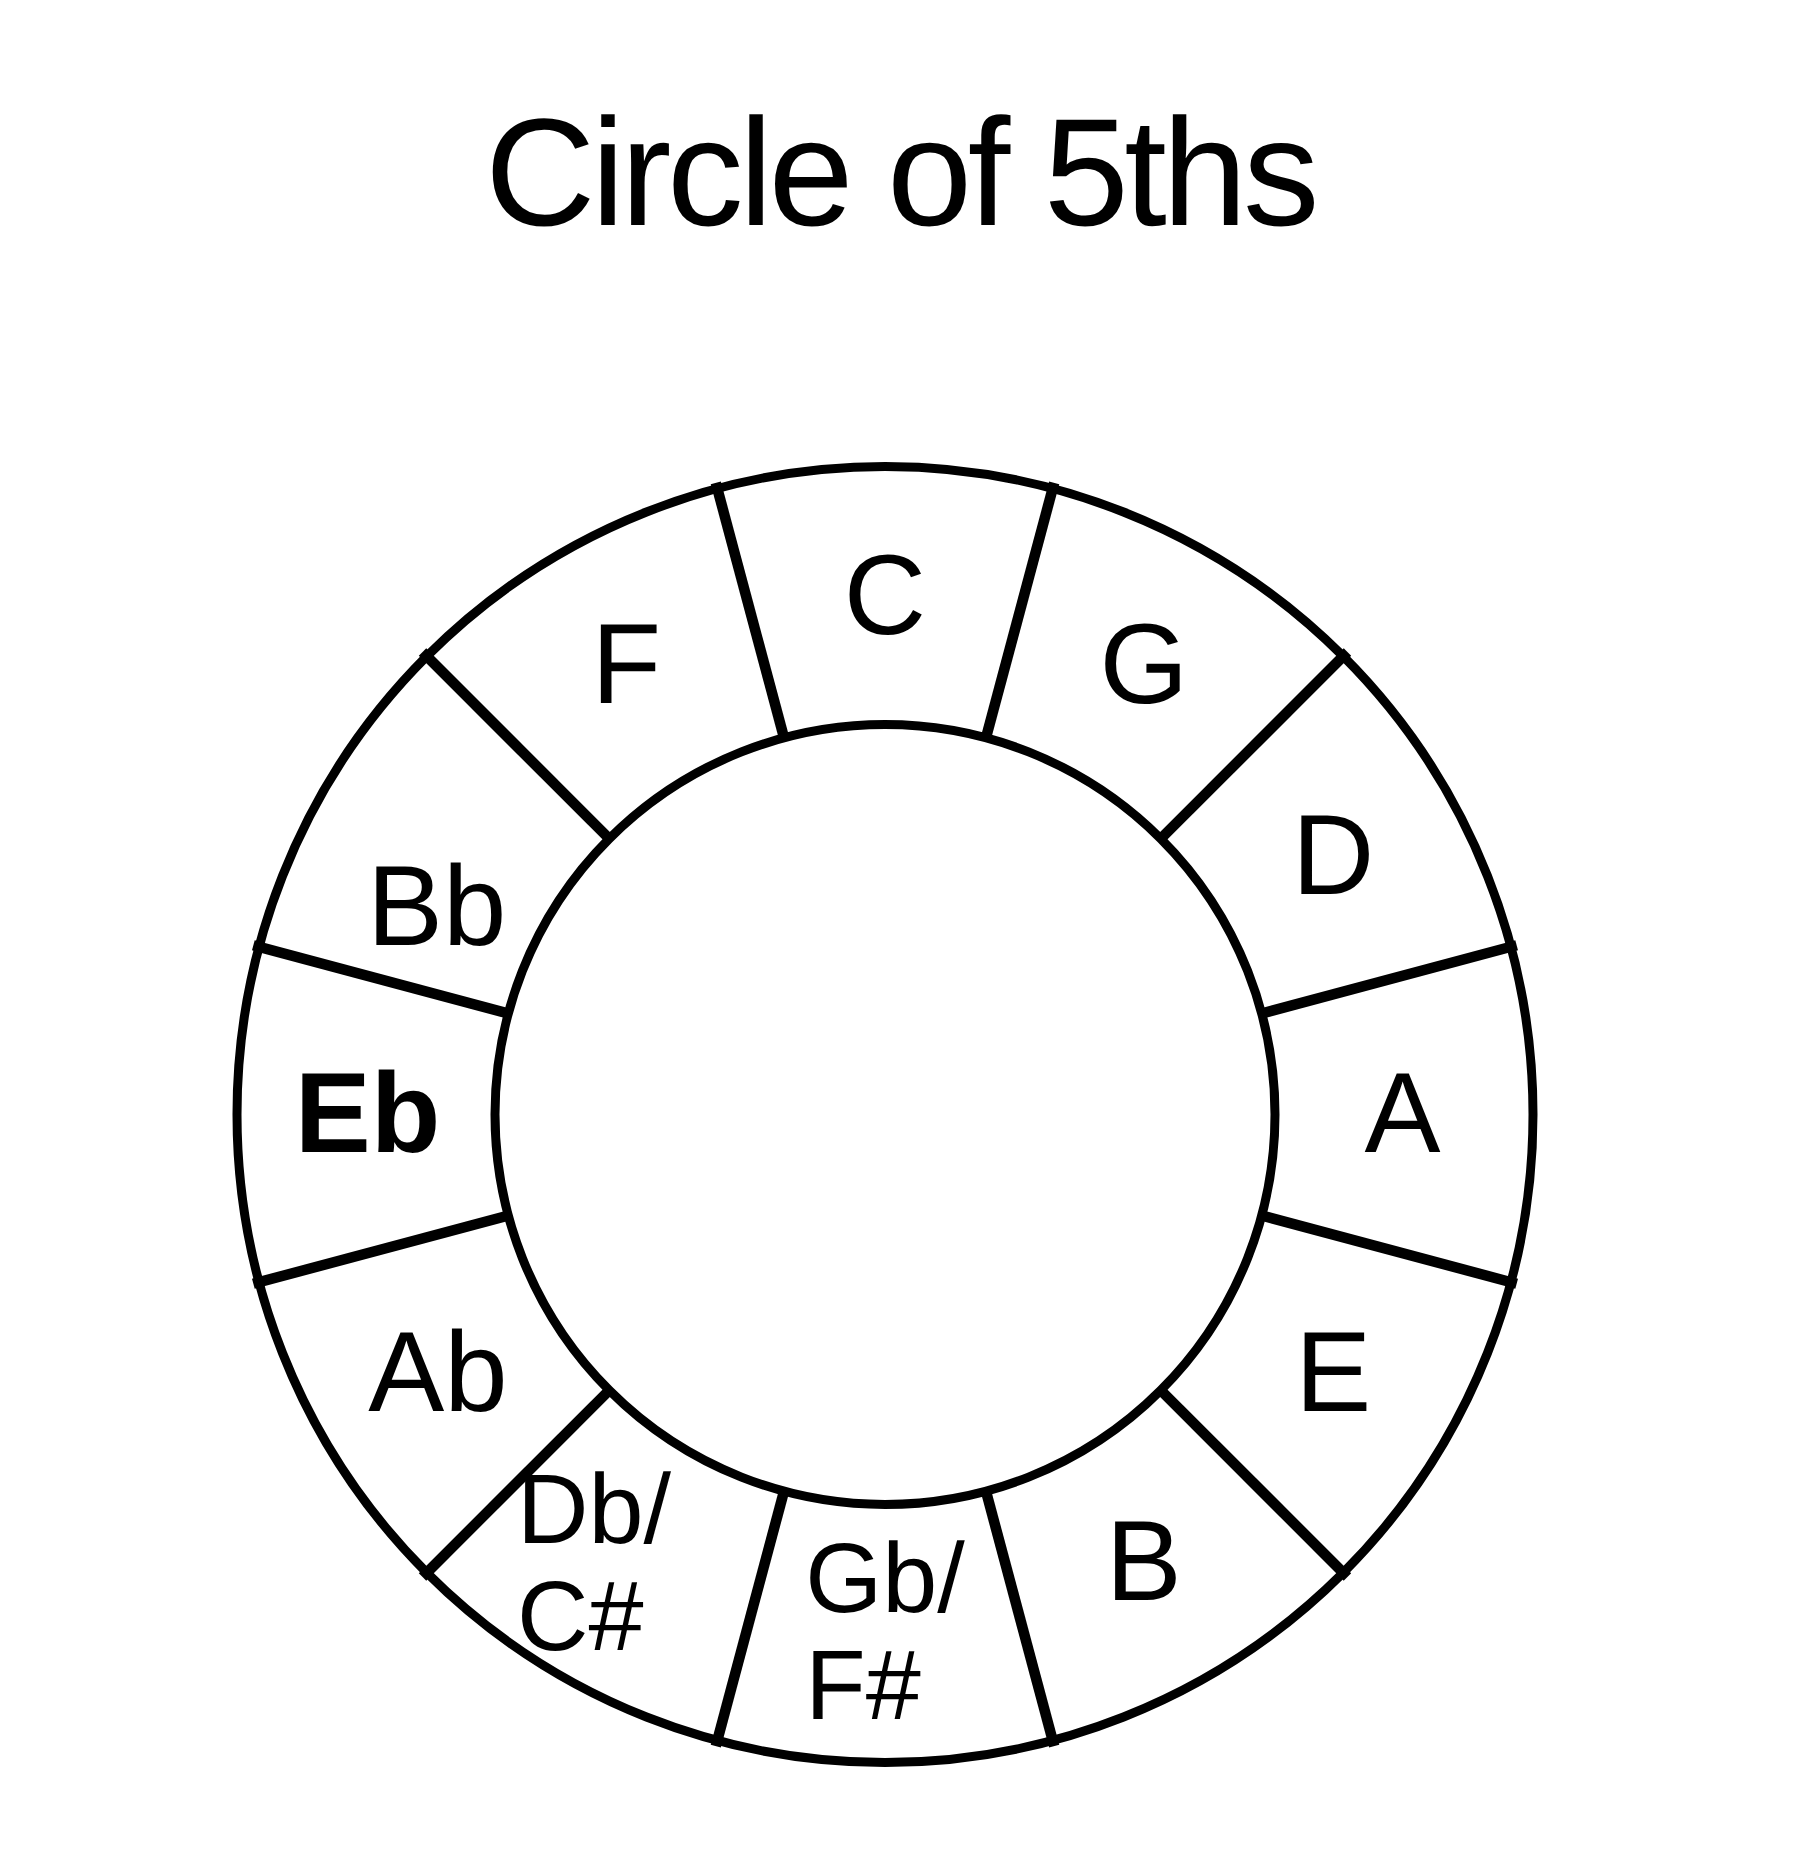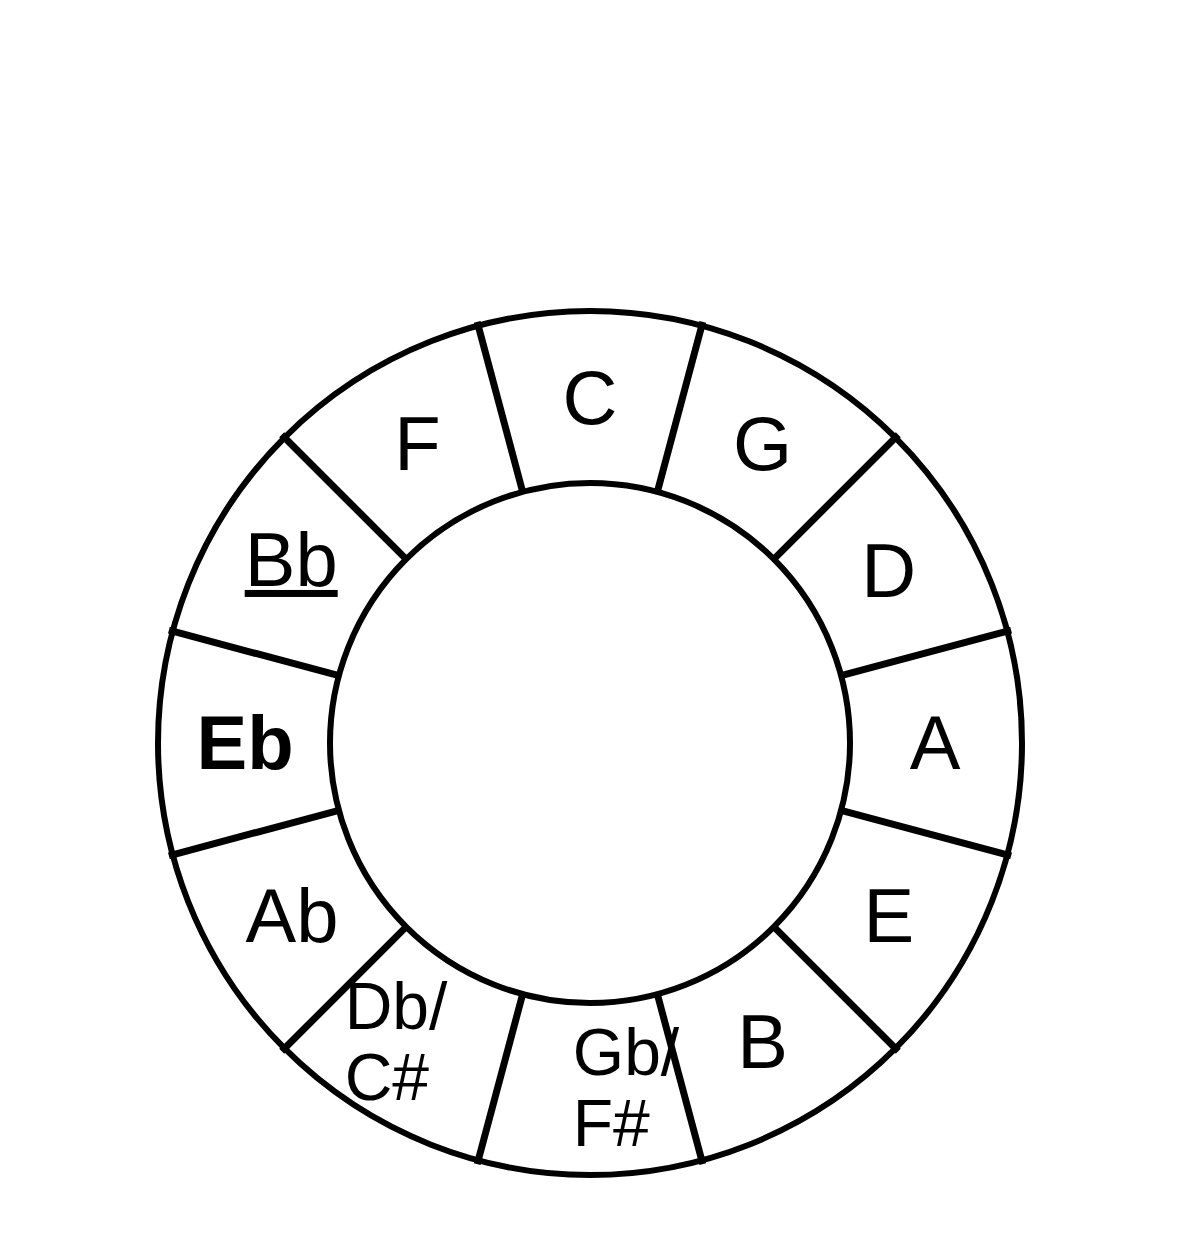--- a/index.html
+++ b/index.html
@@ -62,20 +62,21 @@
     text-align: left;
   }
   .note-label.two-line {
     font-size: 66px;
   }
 </style>
 </head>
 <body>
 
 <div class="page">
+  <div class="title">Circle of 5ths</div>
 
   <div class="wheel">
     <svg viewBox="0 0 1200 1244" aria-hidden="true">
       <circle id="outer-circle" cx="590" cy="743" r="432"></circle>
       <circle id="inner-circle" cx="590" cy="743" r="260"></circle>
       <g id="dividers" class="dividers">
           <line x1="656.8" y1="493.8" x2="702.8" y2="321.9"></line>
           <line x1="772.4" y1="560.6" x2="898.3" y2="434.7"></line>
           <line x1="839.2" y1="676.2" x2="1011.1" y2="630.2"></line>
           <line x1="839.2" y1="809.8" x2="1011.1" y2="855.8"></line>
@@ -89,23 +90,23 @@
           <line x1="523.2" y1="493.8" x2="477.2" y2="321.9"></line>
         </g>
     </svg>
     <div id="labels">
         <div class="note-label" style="left: 590px; top: 398px;">C</div>
         <div class="note-label" style="left: 762.5px; top: 444.2px;">G</div>
         <div class="note-label" style="left: 888.8px; top: 570.5px;">D</div>
         <div class="note-label" style="left: 935px; top: 743px;">A</div>
         <div class="note-label" style="left: 888.8px; top: 915.5px;">E</div>
         <div class="note-label" style="left: 762.5px; top: 1041.8px;">B</div>
-        <div class="note-label two-line" style="left: 590px; top: 1088px; margin-left: 36px;">Gb/
+        <div class="note-label two-line" style="left: 590px; top: 1088px;">Gb/
 F#</div>
         <div class="note-label two-line" style="left: 396px; top: 1041.8px;">Db/
 C#</div>
         <div class="note-label" style="left: 292px; top: 915.5px;">Ab</div>
         <div class="note-label" style="left: 245px; top: 743px; font-weight: bold;">Eb</div>
-        <div class="note-label" style="left: 291.2px; top: 560px; text-decoration: underline;">Bb</div>
+        <div class="note-label" style="left: 291.2px; top: 605px;">Bb</div>
         <div class="note-label" style="left: 417.5px; top: 444.2px;">F</div>
       </div>
   </div>
 </div>
 
 </body></html>

